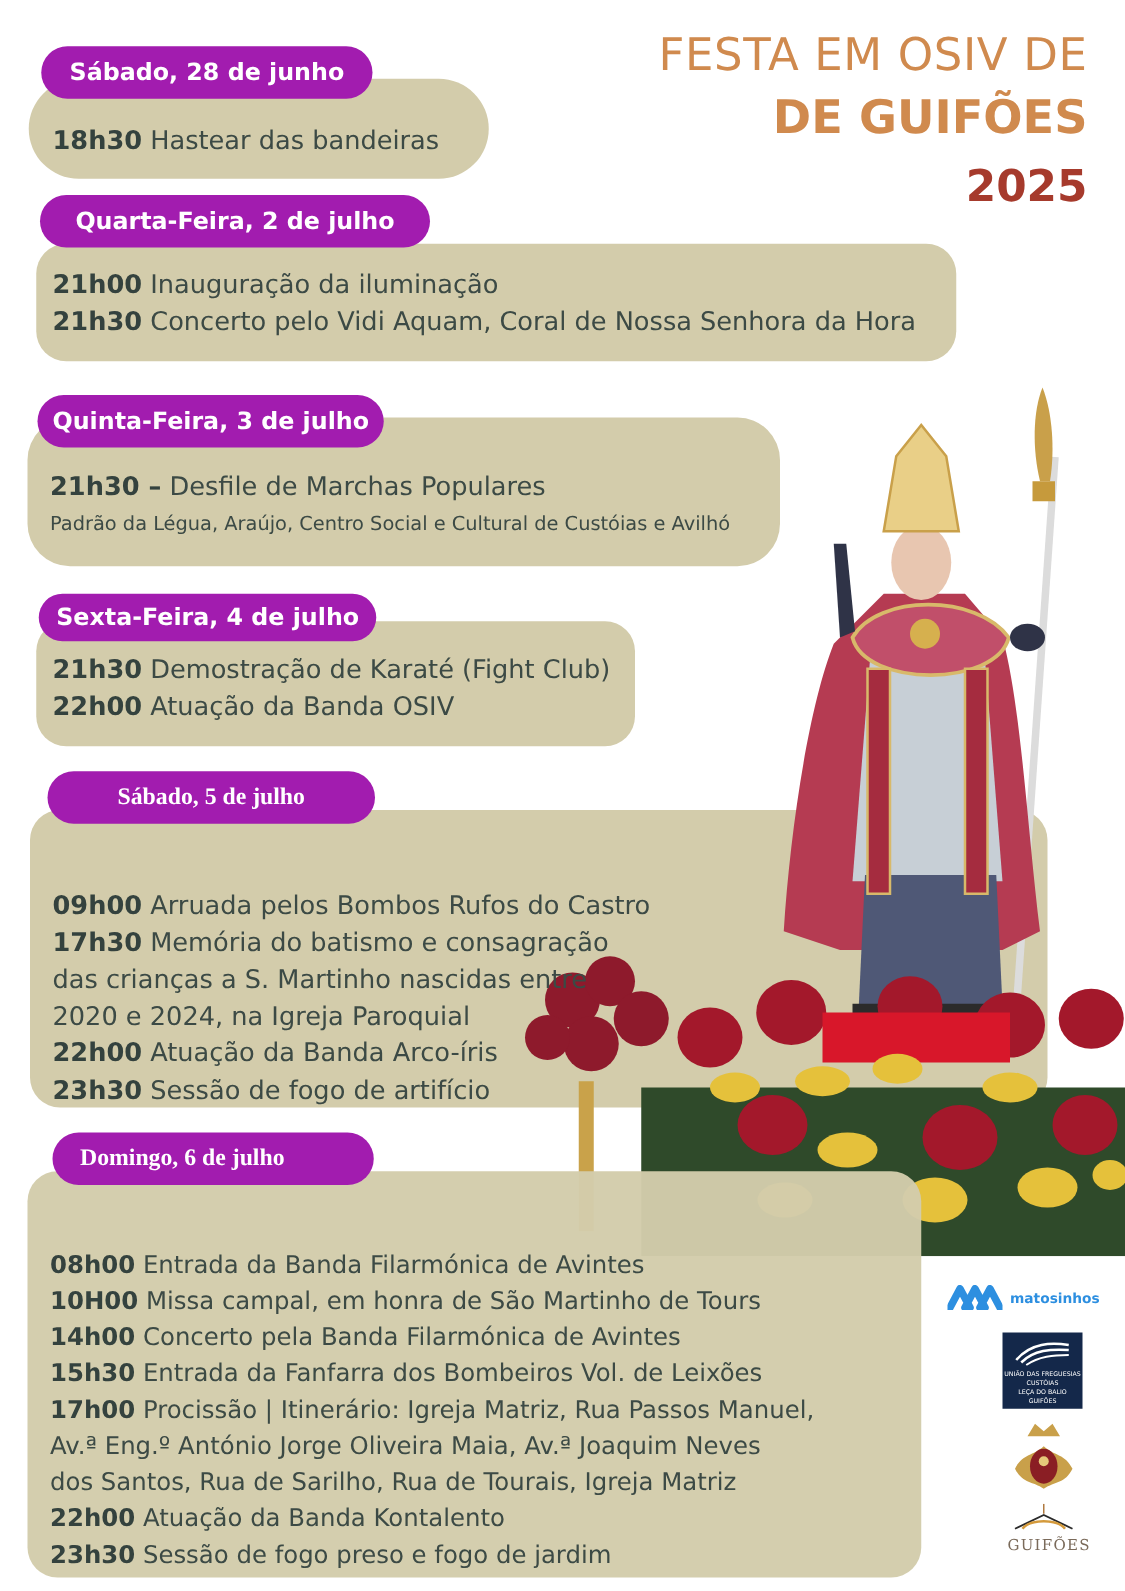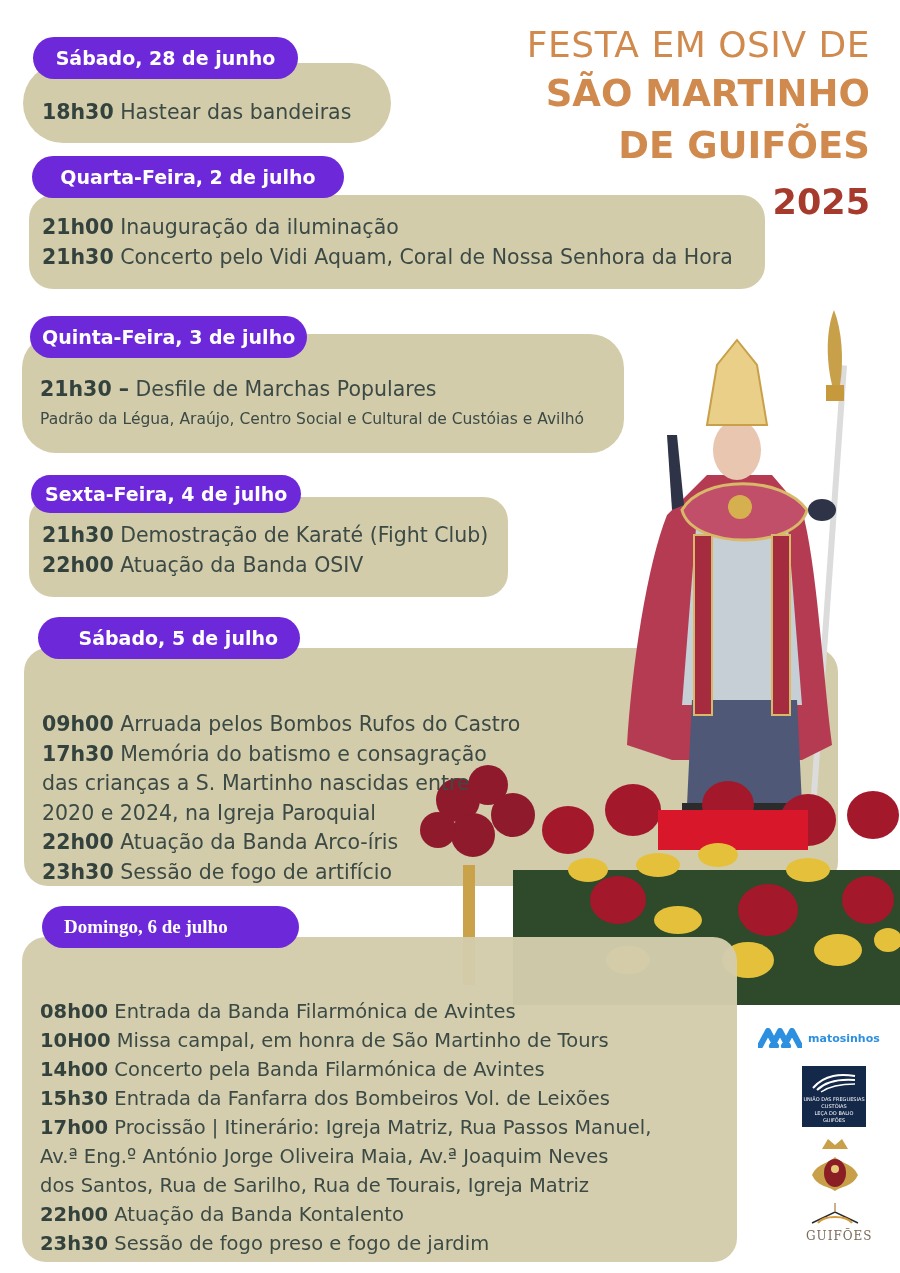--- a/index.html
+++ b/index.html
@@ -4,42 +4,41 @@
 <style>
   html, body { margin:0; padding:0; }
   body { width:900px; height:1273px; position:relative; background:#ffffff; overflow:hidden;
          font-family:"DejaVu Sans", "Liberation Sans", sans-serif; color:#3a4a44; }
   .title-block { position:absolute; right:30px; top:22px; text-align:right; }
   .title-l1 { font-size:36px; color:#d08a4e; font-weight:normal; letter-spacing:0.5px; line-height:46px; }
   .title-l2, .title-l3 { font-size:37px; color:#d08a4e; font-weight:bold; line-height:52px; }
   .title-year { font-size:35px; color:#a63a2c; font-weight:bold; line-height:56px; margin-top:2px; }
 
   .box { position:absolute; background:#d3ccab; border-radius:24px; }
-  .pill { position:absolute; background:#6d28d9; color:#fff; font-weight:bold; font-size:19px;
+  .pill { position:absolute; background:#a21caf; color:#fff; font-weight:bold; font-size:19px;
           border-radius:22px; height:42px; line-height:42px; padding:0 22px; white-space:nowrap; z-index:3; }
   .lines { position:absolute; font-size:20.5px; line-height:29.5px; color:#3c4a45; white-space:nowrap; z-index:2; }
   .lines .t { font-weight:bold; color:#34423e; }
   .sub { font-size:15.5px; line-height:24px; }
 
   .statue { position:absolute; left:612px; top:305px; width:250px; height:520px; z-index:1; }
   .flowers { position:absolute; left:418px; top:760px; width:482px; height:245px; z-index:1; }
   .logo { position:absolute; z-index:4; }
   .mato { left:758px; top:1028px; display:flex; align-items:center; gap:6px; }
   .mato .word { color:#2d8fe0; font-weight:bold; font-size:11px; }
   .uniao { left:802px; top:1066px; width:64px; height:61px; background:#14284a; color:#fff;
            font-size:5px; text-align:center; line-height:7px; }
   .crest { left:808px; top:1135px; width:54px; height:60px; }
   .guifoes { left:806px; top:1203px; width:58px; height:55px; text-align:center; }
 </style>
 </head>
 <body>
 
 <div class="title-block">
   <div class="title-l1">FESTA EM OSIV DE</div>
-  <div class="title-l2">SÃO MARTINHO</div>
   <div class="title-l3">DE GUIFÕES</div>
   <div class="title-year">2025</div>
 </div>
 
 <svg class="statue" viewBox="0 0 250 520">
 
   <rect x="214" y="60" width="6" height="430" fill="#dcdcdc" transform="rotate(4 217 275)"></rect>
   <path d="M222 5 C214 25 214 55 220 80 L228 80 C232 55 230 25 222 5 Z" fill="#c9a04a"></path>
   <rect x="214" y="80" width="18" height="16" fill="#c69a3c"></rect>
 
@@ -122,21 +121,21 @@
 </div>
 
 <div class="box" style="left:29px;top:497px;width:479px;height:100px;"></div>
 <div class="pill" style="left:31px;top:475px;padding:0 14px;height:38px;line-height:38px;">Sexta-Feira, 4 de julho</div>
 <div class="lines" style="left:42px;top:521px;">
   <div><span class="t">21h30</span> <span>Demostração de Karaté (Fight Club)</span></div>
   <div><span class="t">22h00</span> <span>Atuação da Banda OSIV</span></div>
 </div>
 
 <div class="box" style="left:24px;top:648px;width:814px;height:238px;"></div>
-<div class="pill" style="left:38px;top:617px;width:218px;text-align:right;">Sábado, 5 de julho</div>
+<div class="pill" style="left:38px;top:617px;width:218px;text-align:center;font-family:Liberation Serif, serif;">Sábado, 5 de julho</div>
 <div class="lines" style="left:42px;top:682px;margin-top:28px;">
   <div><span class="t">09h00</span> <span>Arruada pelos Bombos Rufos do Castro</span></div>
   <div><span class="t">17h30</span> <span>Memória do batismo e consagração</span></div>
   <div><span>das crianças a S. Martinho nascidas entre</span></div>
   <div><span>2020 e 2024, na Igreja Paroquial</span></div>
   <div><span class="t">22h00</span> <span>Atuação da Banda Arco-íris</span></div>
   <div><span class="t">23h30</span> <span>Sessão de fogo de artifício</span></div>
 </div>
 
 <div class="box" style="left:22px;top:937px;width:715px;height:325px;z-index:2;opacity:0.97;"></div>

